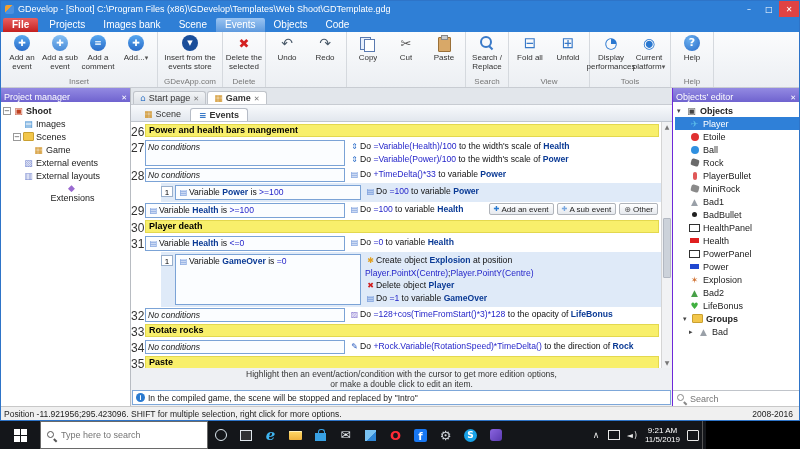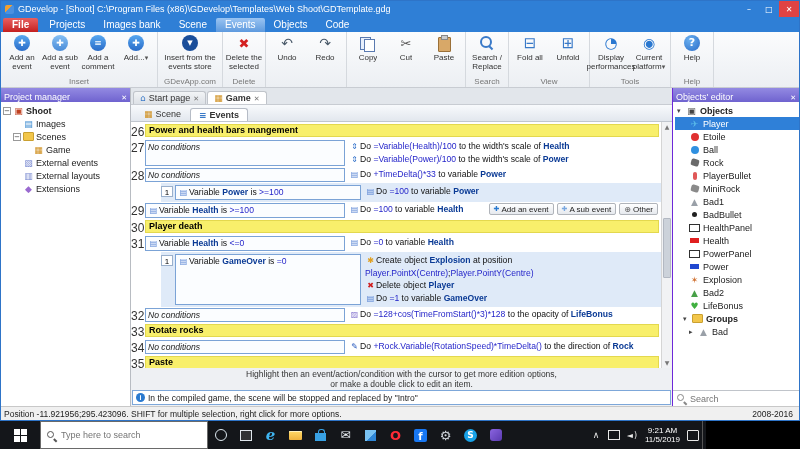--- a/index.html
+++ b/index.html
@@ -345,21 +345,21 @@
           <div class="trow" style="padding-left: 10px;">
             <span class="exp-sp"></span>
             <span class="ti pti-external-events"></span>
             <span class="lbl">External events</span>
           </div>
           <div class="trow" style="padding-left: 10px;">
             <span class="exp-sp"></span>
             <span class="ti pti-external-layouts"></span>
             <span class="lbl">External layouts</span>
           </div>
-          <div class="trow" style="padding-left: 10px;">
+          <div class="trow" style="padding-left: 10px; flex-direction: column;">
             <span class="exp-sp"></span>
             <span class="ti pti-extensions"></span>
             <span class="lbl">Extensions</span>
           </div>
         </div>
     </div>
     <div class="center">
       <div class="doctabs" id="doctabs">
           <div class="dtab">
             <span class="sti sti-home"></span>

